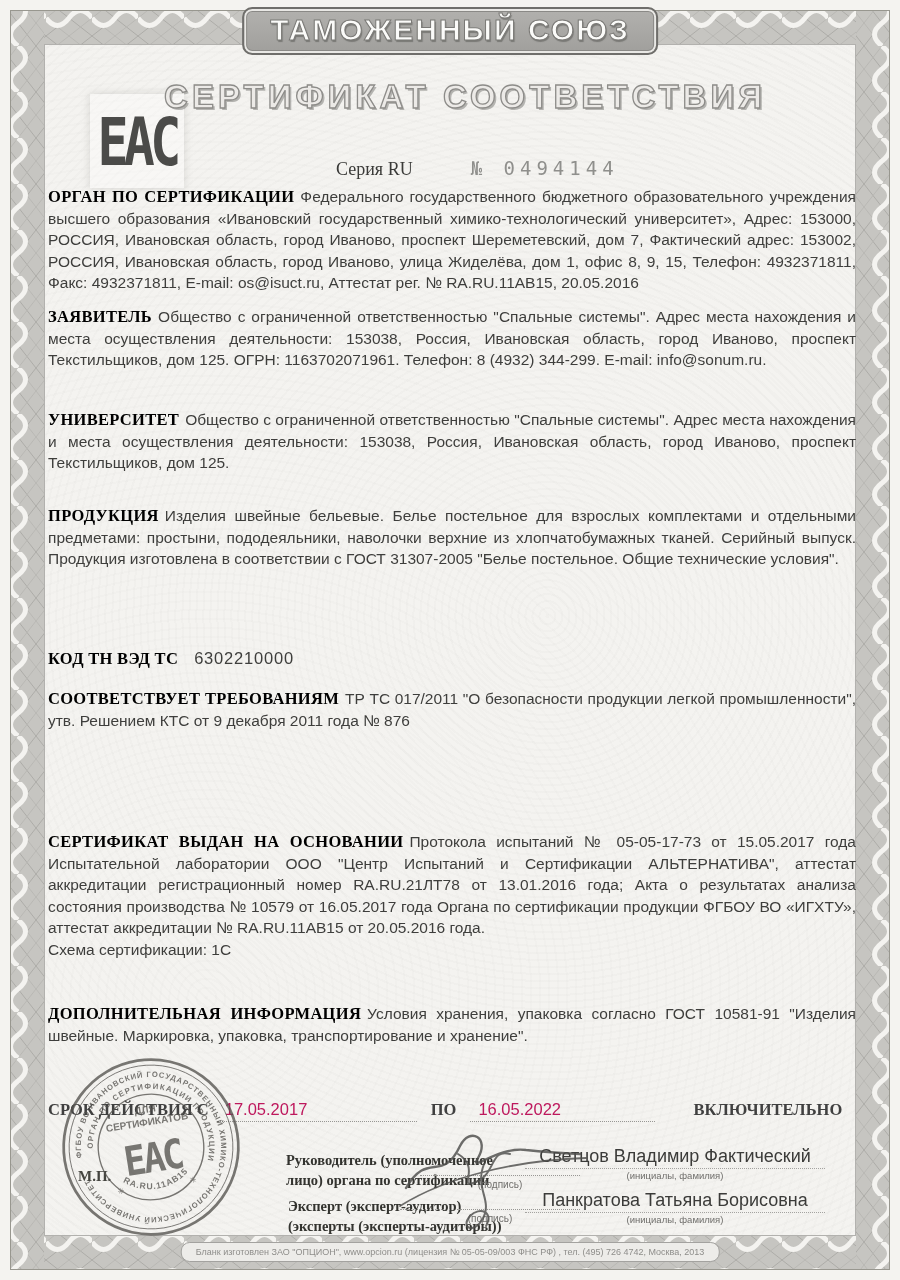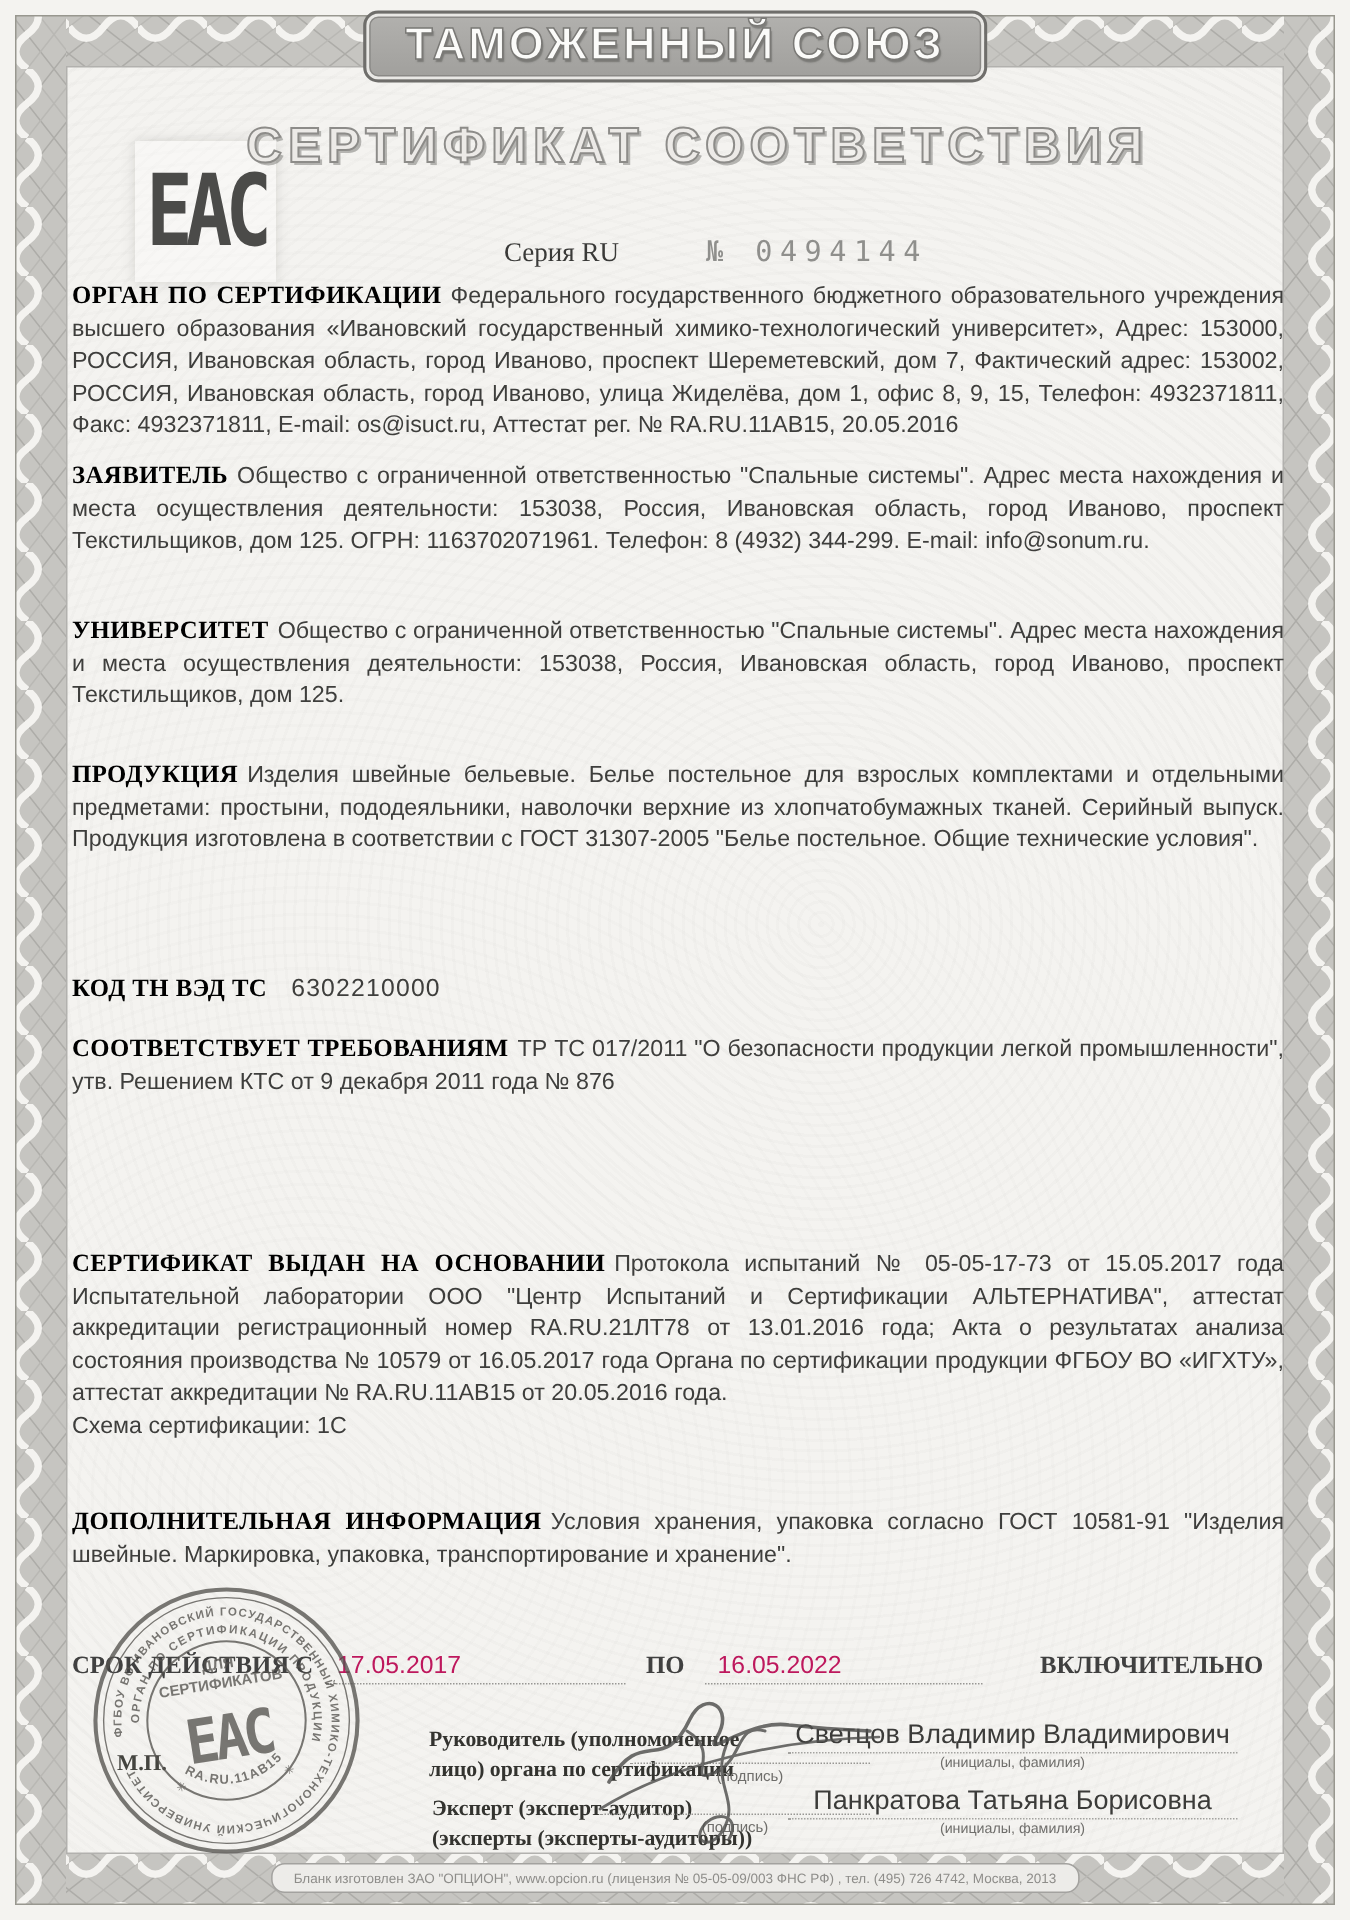--- a/index.html
+++ b/index.html
@@ -212,21 +212,21 @@
     </p>
 
     <div class="validity">
       <span class="v-lbl">СРОК ДЕЙСТВИЯ С</span><span class="v-date v-d1">17.05.2017</span><span class="v-lbl v-po">ПО</span><span class="v-date v-d2">16.05.2022</span><span class="v-lbl v-incl">ВКЛЮЧИТЕЛЬНО</span>
     </div>
 
     <div class="role role-head">Руководитель (уполномоченное лицо) органа по сертификации</div>
     <div class="sigline sigline-1"></div>
     <div class="sig-caption cap-1">(подпись)</div>
     <div class="name-block name-1">
-      <div class="sig-name">Светцов Владимир Владимирович</div>
+      <div class="sig-name">Светцов Владимир Фактический</div>
       <div class="name-caption">(инициалы, фамилия)</div>
     </div>
 
     <div class="role role-expert">Эксперт (эксперт-аудитор) (эксперты (эксперты-аудиторы))</div>
     <div class="sigline sigline-2"></div>
     <div class="sig-caption cap-2">(подпись)</div>
     <div class="name-block name-2">
       <div class="sig-name">Панкратова Татьяна Борисовна</div>
       <div class="name-caption">(инициалы, фамилия)</div>
     </div>

